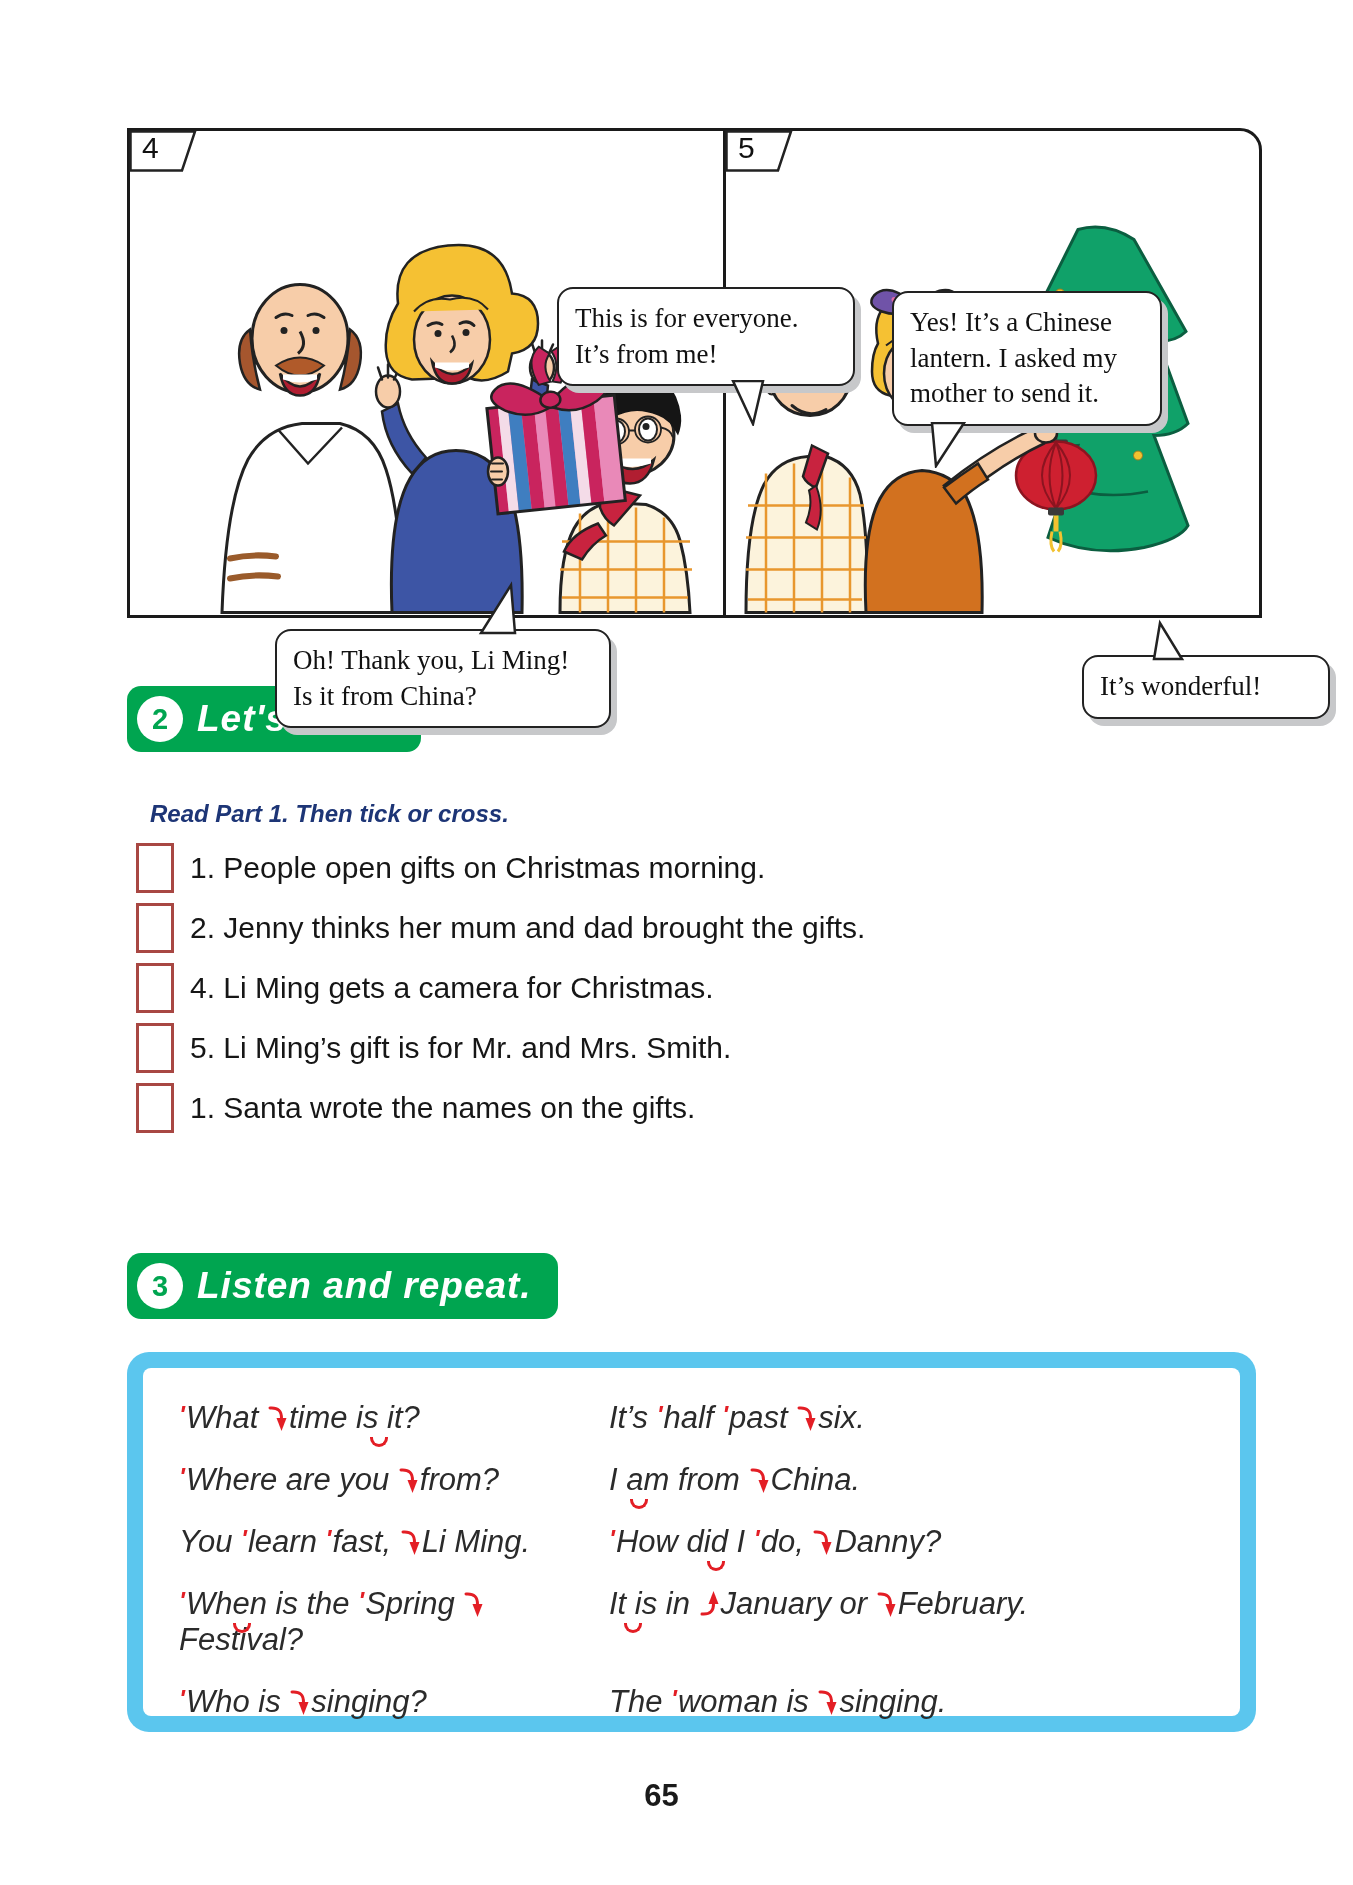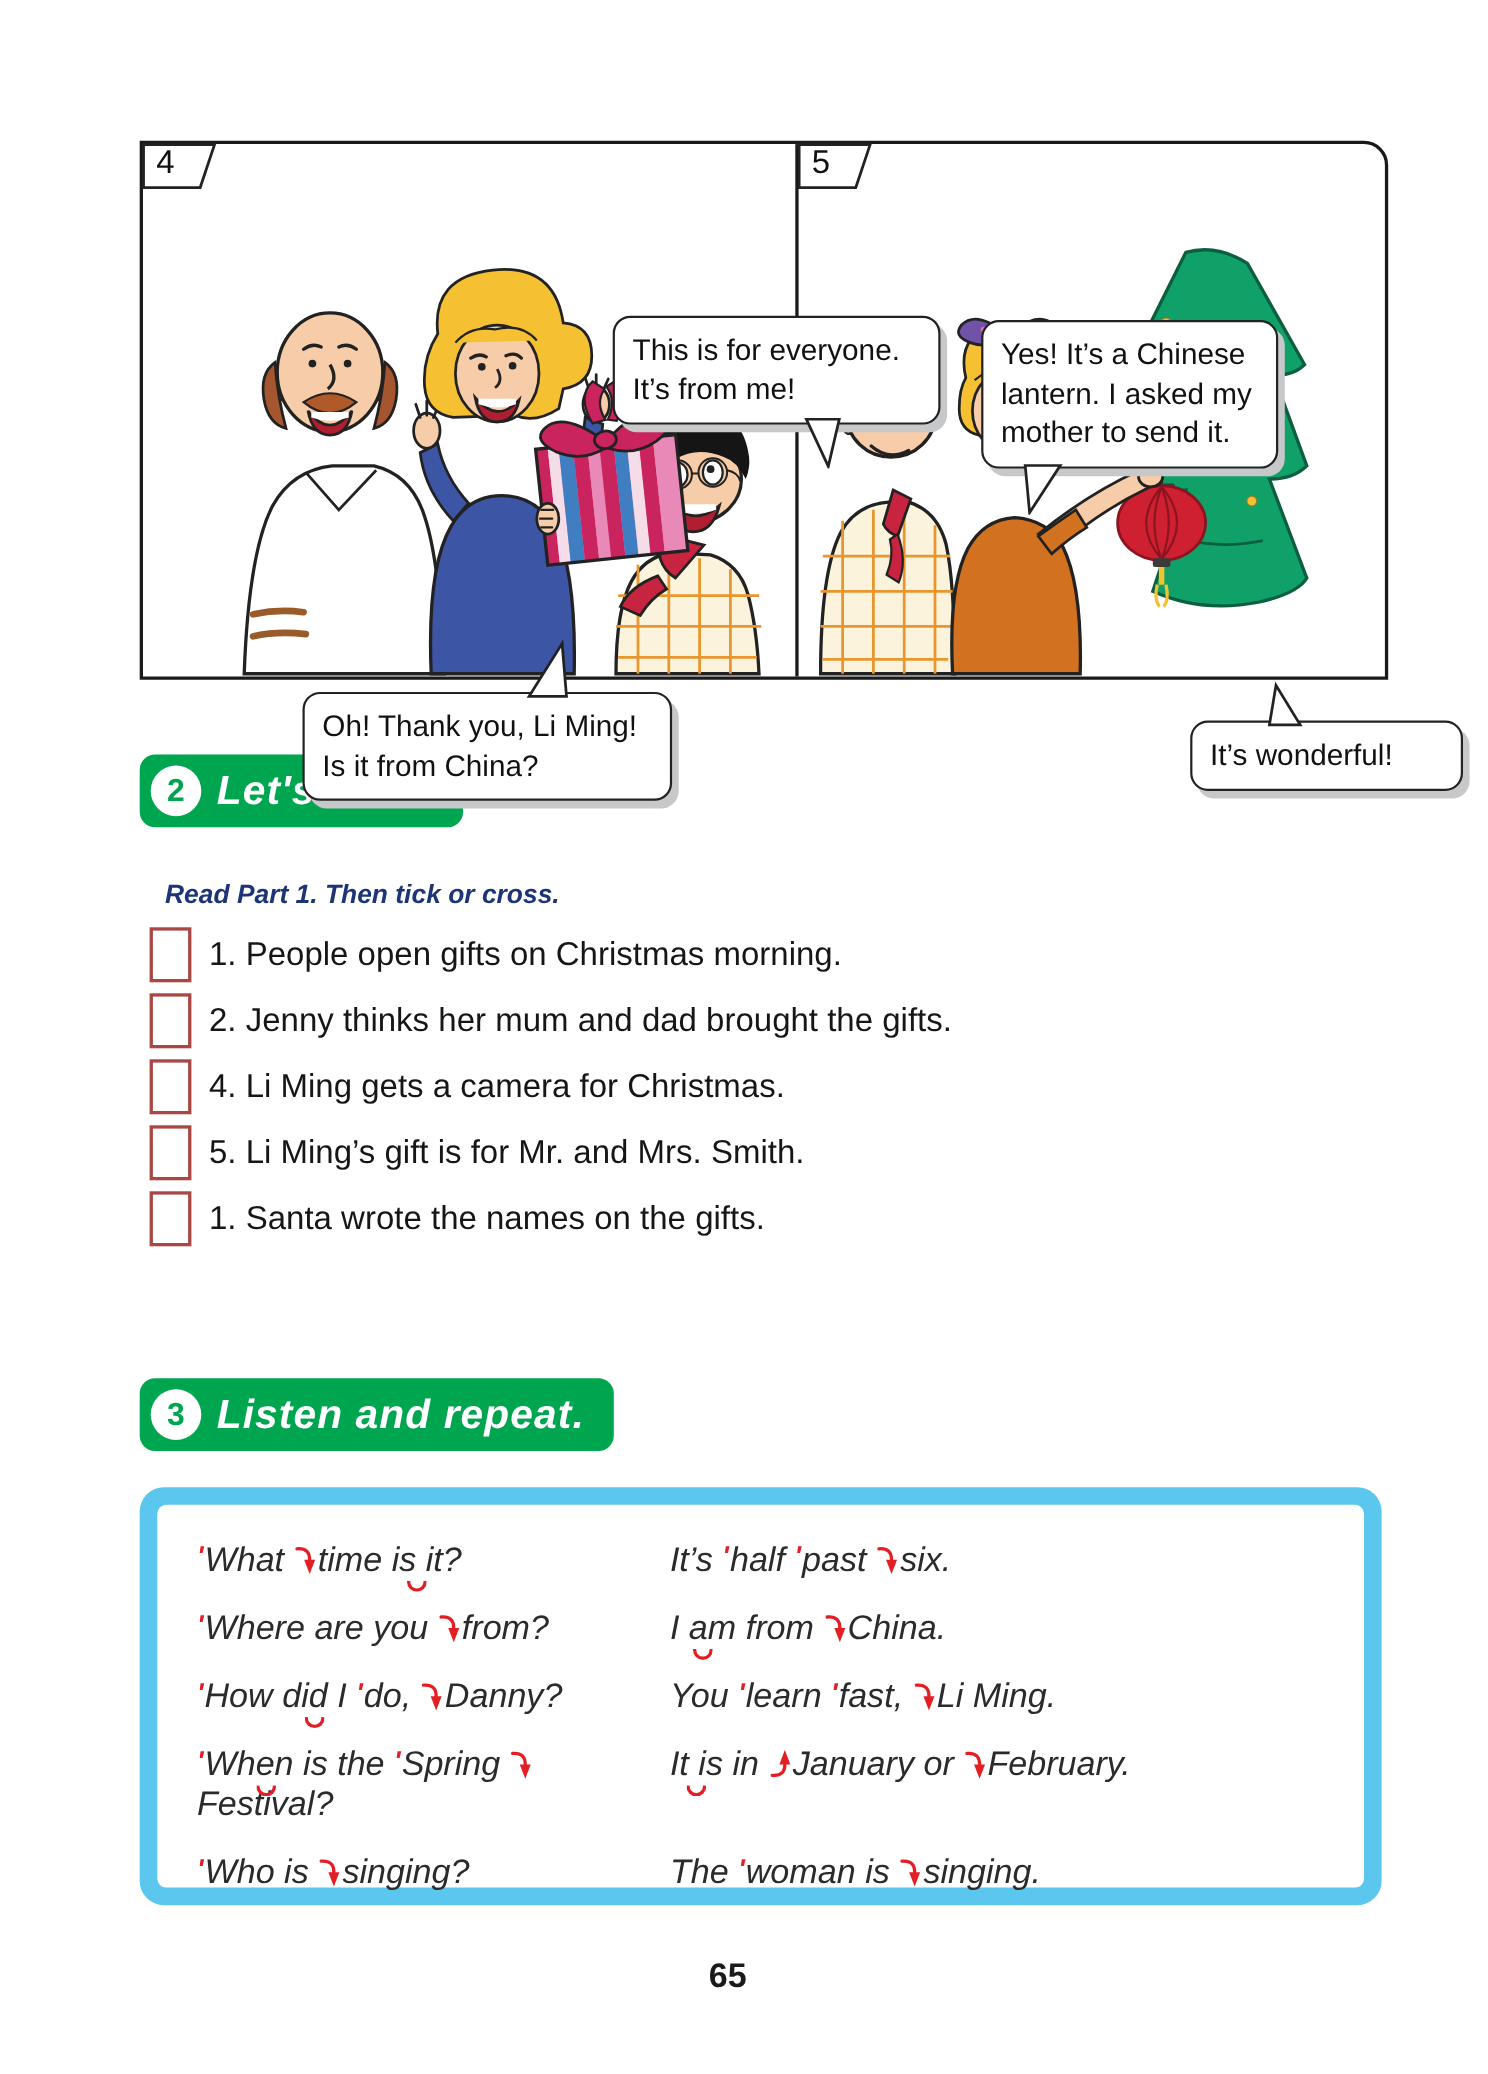--- a/index.html
+++ b/index.html
@@ -10,21 +10,21 @@
   .comic{position:absolute;left:127px;top:128px;width:1129px;height:484px;
          border:3px solid #1a1a1a;border-radius:0 22px 0 0;display:flex;background:#fff;}
   .panel{position:relative;height:100%;}
   .panel.p4{width:593px;border-right:3px solid #1a1a1a;}
   .panel.p5{flex:1;}
   .panel-tab{position:absolute;left:-1px;top:-1px;width:68px;height:42px;z-index:6;}
   .panel-tab .tab-num{position:absolute;left:13px;top:1px;font-size:30px;color:#111;}
   .figures{position:absolute;inset:0;width:100%;height:100%;}
 
   .bubble{position:absolute;background:#fff;border:2.5px solid #222;border-radius:16px;
-          box-shadow:6px 7px 0 #c7c8ca;font-family:Liberation Sans, sans-serif;
+          box-shadow:6px 7px 0 #c7c8ca;font-family:Liberation Serif, serif;
           font-size:27px;line-height:1.32;color:#111;padding:12px 16px;z-index:5;}
   .tail{position:absolute;z-index:6;}
 
   .bubble.b1{left:427px;top:156px;width:262px;}
   .bubble.b2{left:145px;top:498px;width:300px;}
   .bubble.b3{left:762px;top:160px;width:234px;}
   .bubble.b4{left:952px;top:524px;width:212px;text-align:left;}
 
   
   .banner{position:absolute;display:inline-flex;align-items:center;gap:14px;height:66px;
@@ -303,28 +303,28 @@
             <div><span class="stress">'</span>Where are you <span class="tonearrow"><svg width="19" height="30" viewBox="0 0 19 30">
                   <path d="M2 5 Q14 4 13.5 16" fill="none" stroke="#E31E25" stroke-width="3" stroke-linecap="round"></path>
                   <path d="M8.5 15 L18.5 15 L13.5 28 Z" fill="#E31E25"></path>
                 </svg></span>from?</div>
             <div><span class="lnk">I am<i class="arc"></i></span> from <span class="tonearrow"><svg width="19" height="30" viewBox="0 0 19 30">
                   <path d="M2 5 Q14 4 13.5 16" fill="none" stroke="#E31E25" stroke-width="3" stroke-linecap="round"></path>
                   <path d="M8.5 15 L18.5 15 L13.5 28 Z" fill="#E31E25"></path>
                 </svg></span>China.</div>
           </div>
           <div class="pron-row">
+            <div>You <span class="stress">'</span>learn <span class="stress">'</span>fast, <span class="tonearrow"><svg width="19" height="30" viewBox="0 0 19 30">
+                  <path d="M2 5 Q14 4 13.5 16" fill="none" stroke="#E31E25" stroke-width="3" stroke-linecap="round"></path>
+                  <path d="M8.5 15 L18.5 15 L13.5 28 Z" fill="#E31E25"></path>
+                </svg></span>Li Ming.</div>
             <div><span class="stress">'</span>How <span class="lnk">did I<i class="arc"></i></span> <span class="stress">'</span>do, <span class="tonearrow"><svg width="19" height="30" viewBox="0 0 19 30">
                   <path d="M2 5 Q14 4 13.5 16" fill="none" stroke="#E31E25" stroke-width="3" stroke-linecap="round"></path>
                   <path d="M8.5 15 L18.5 15 L13.5 28 Z" fill="#E31E25"></path>
                 </svg></span>Danny?</div>
-            <div>You <span class="stress">'</span>learn <span class="stress">'</span>fast, <span class="tonearrow"><svg width="19" height="30" viewBox="0 0 19 30">
-                  <path d="M2 5 Q14 4 13.5 16" fill="none" stroke="#E31E25" stroke-width="3" stroke-linecap="round"></path>
-                  <path d="M8.5 15 L18.5 15 L13.5 28 Z" fill="#E31E25"></path>
-                </svg></span>Li Ming.</div>
           </div>
           <div class="pron-row">
             <div><span class="stress">'</span><span class="lnk">When is<i class="arc"></i></span> the <span class="stress">'</span>Spring <span class="tonearrow"><svg width="19" height="30" viewBox="0 0 19 30">
                   <path d="M2 5 Q14 4 13.5 16" fill="none" stroke="#E31E25" stroke-width="3" stroke-linecap="round"></path>
                   <path d="M8.5 15 L18.5 15 L13.5 28 Z" fill="#E31E25"></path>
                 </svg></span>Festival?</div>
             <div><span class="lnk">It is<i class="arc"></i></span> in <span class="tonearrow"><svg width="19" height="30" viewBox="0 0 19 30">
                   <path d="M2 25 Q14 26 13.5 14" fill="none" stroke="#E31E25" stroke-width="3" stroke-linecap="round"></path>
                   <path d="M8.5 15 L18.5 15 L13.5 2 Z" fill="#E31E25"></path>
                 </svg></span>January or <span class="tonearrow"><svg width="19" height="30" viewBox="0 0 19 30">

